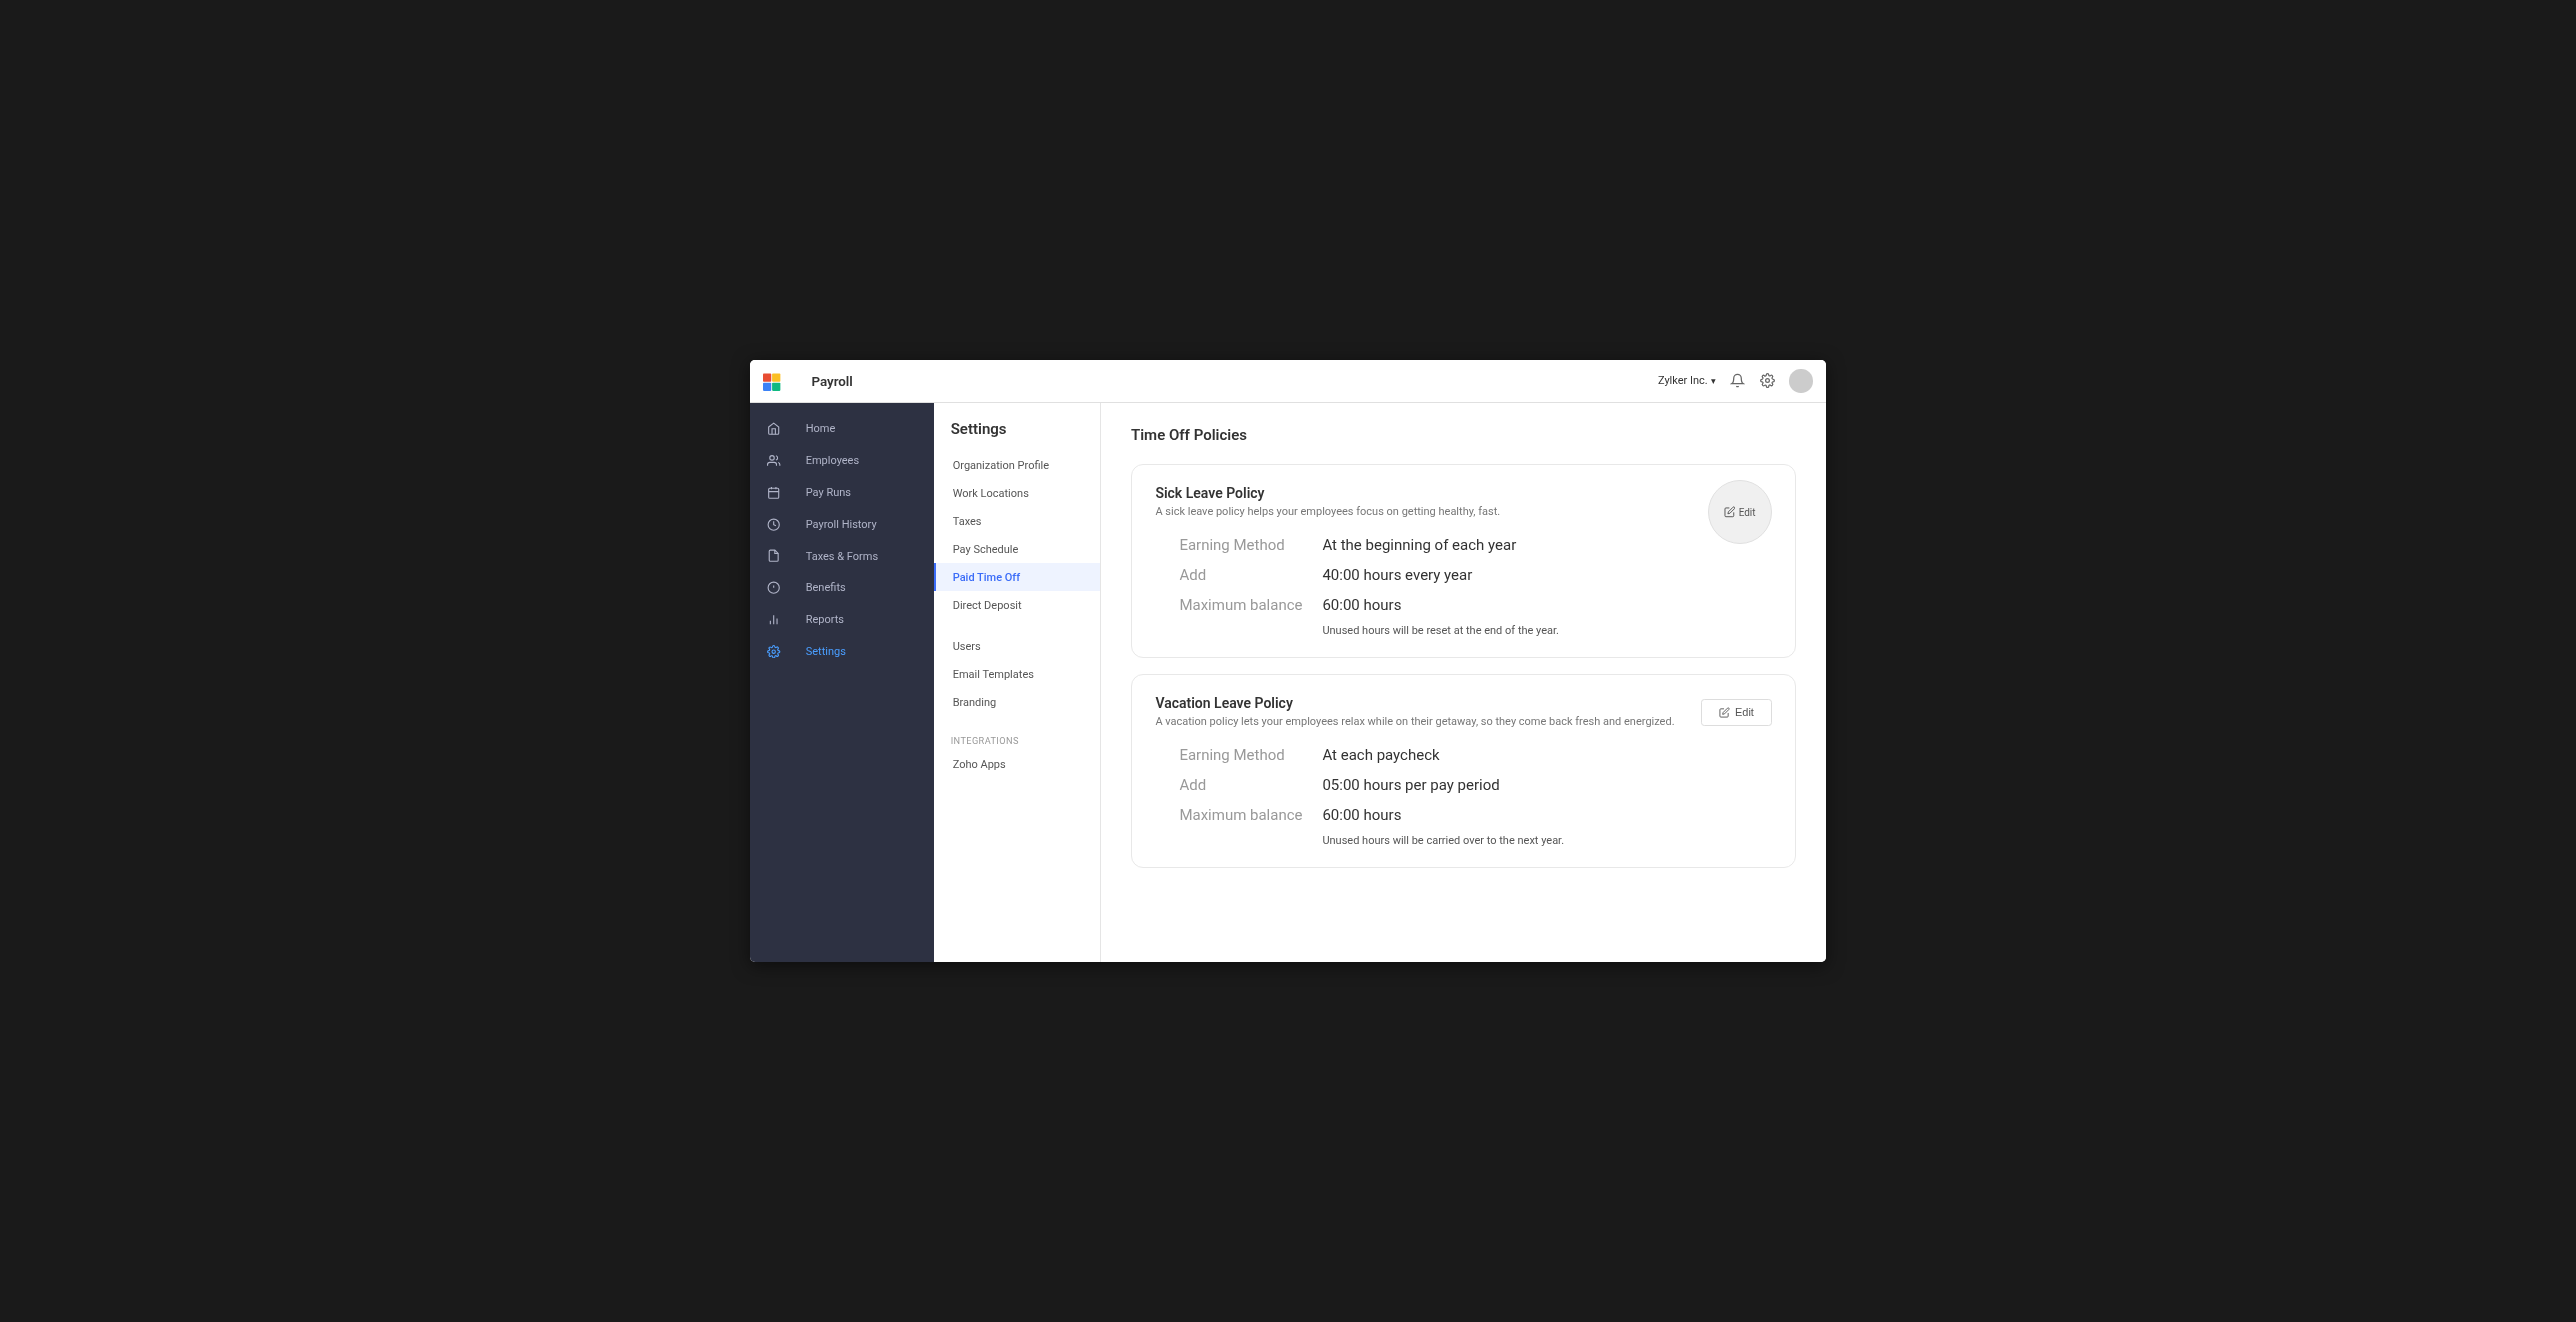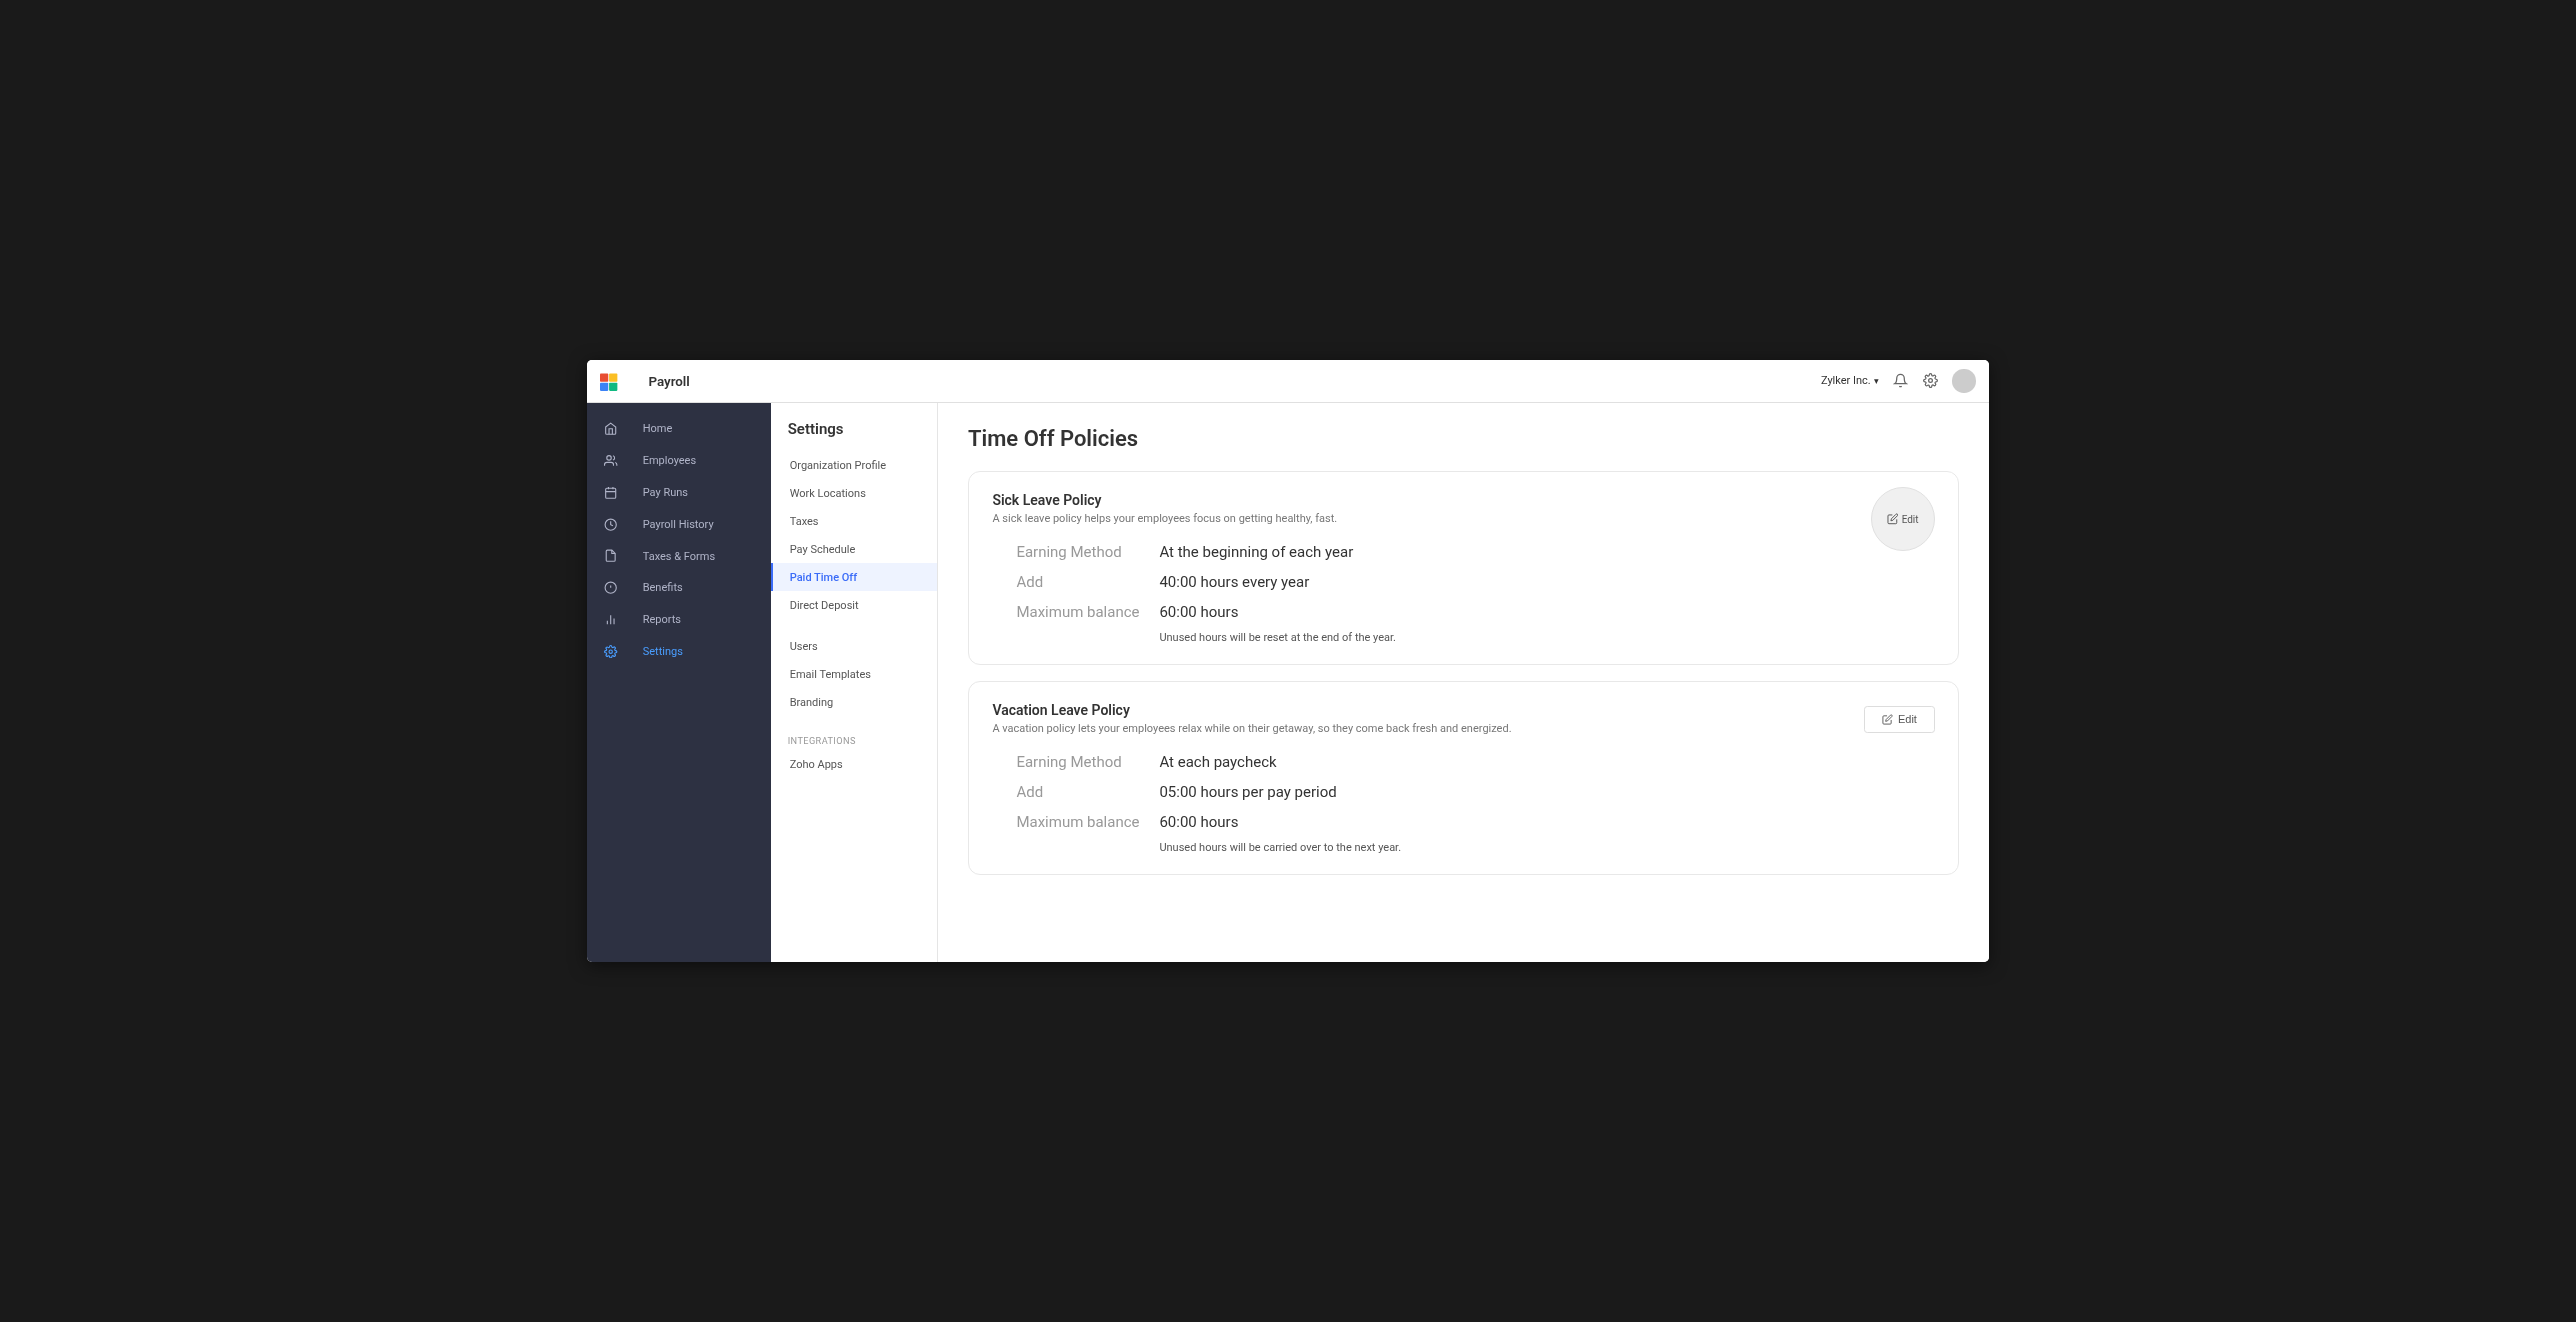--- a/index.html
+++ b/index.html
@@ -1,19 +1,19 @@
 <!DOCTYPE html>
 <html style="font-size:13.4px"><head>
   <meta charset="utf-8">
   <style>
     * { box-sizing: border-box; margin: 0; padding: 0; }
     body { font-family: -apple-system, BlinkMacSystemFont, 'Segoe UI', Roboto, sans-serif; background: #1a1a1a; display: flex; justify-content: center; align-items: center; min-height: 100vh; }
 
     .app-window {
-      width: 1402px;
+      width: 1076px;
       height: 602px;
       background: #f5f5f5;
       border-radius: 5px;
       overflow: hidden;
       display: flex;
       flex-direction: column;
       box-shadow: 0 3.3px 16.7px rgba(0,0,0,0.5);
     }
 
     
@@ -144,21 +144,21 @@
     }
 
     
     .content-area {
       flex: 1;
       background: #fff;
       overflow-y: auto;
       padding: 23.4px 30px;
     }
     .page-title {
-      font-size: 22px;
+      font-size: 15px;
       font-weight: 600;
       color: #333;
       margin-bottom: 20px;
     }
 
     
     .policy-card {
       border: 0.8px solid #e8e8e8;
       border-radius: 12px;
       padding: 20px 23.4px;

